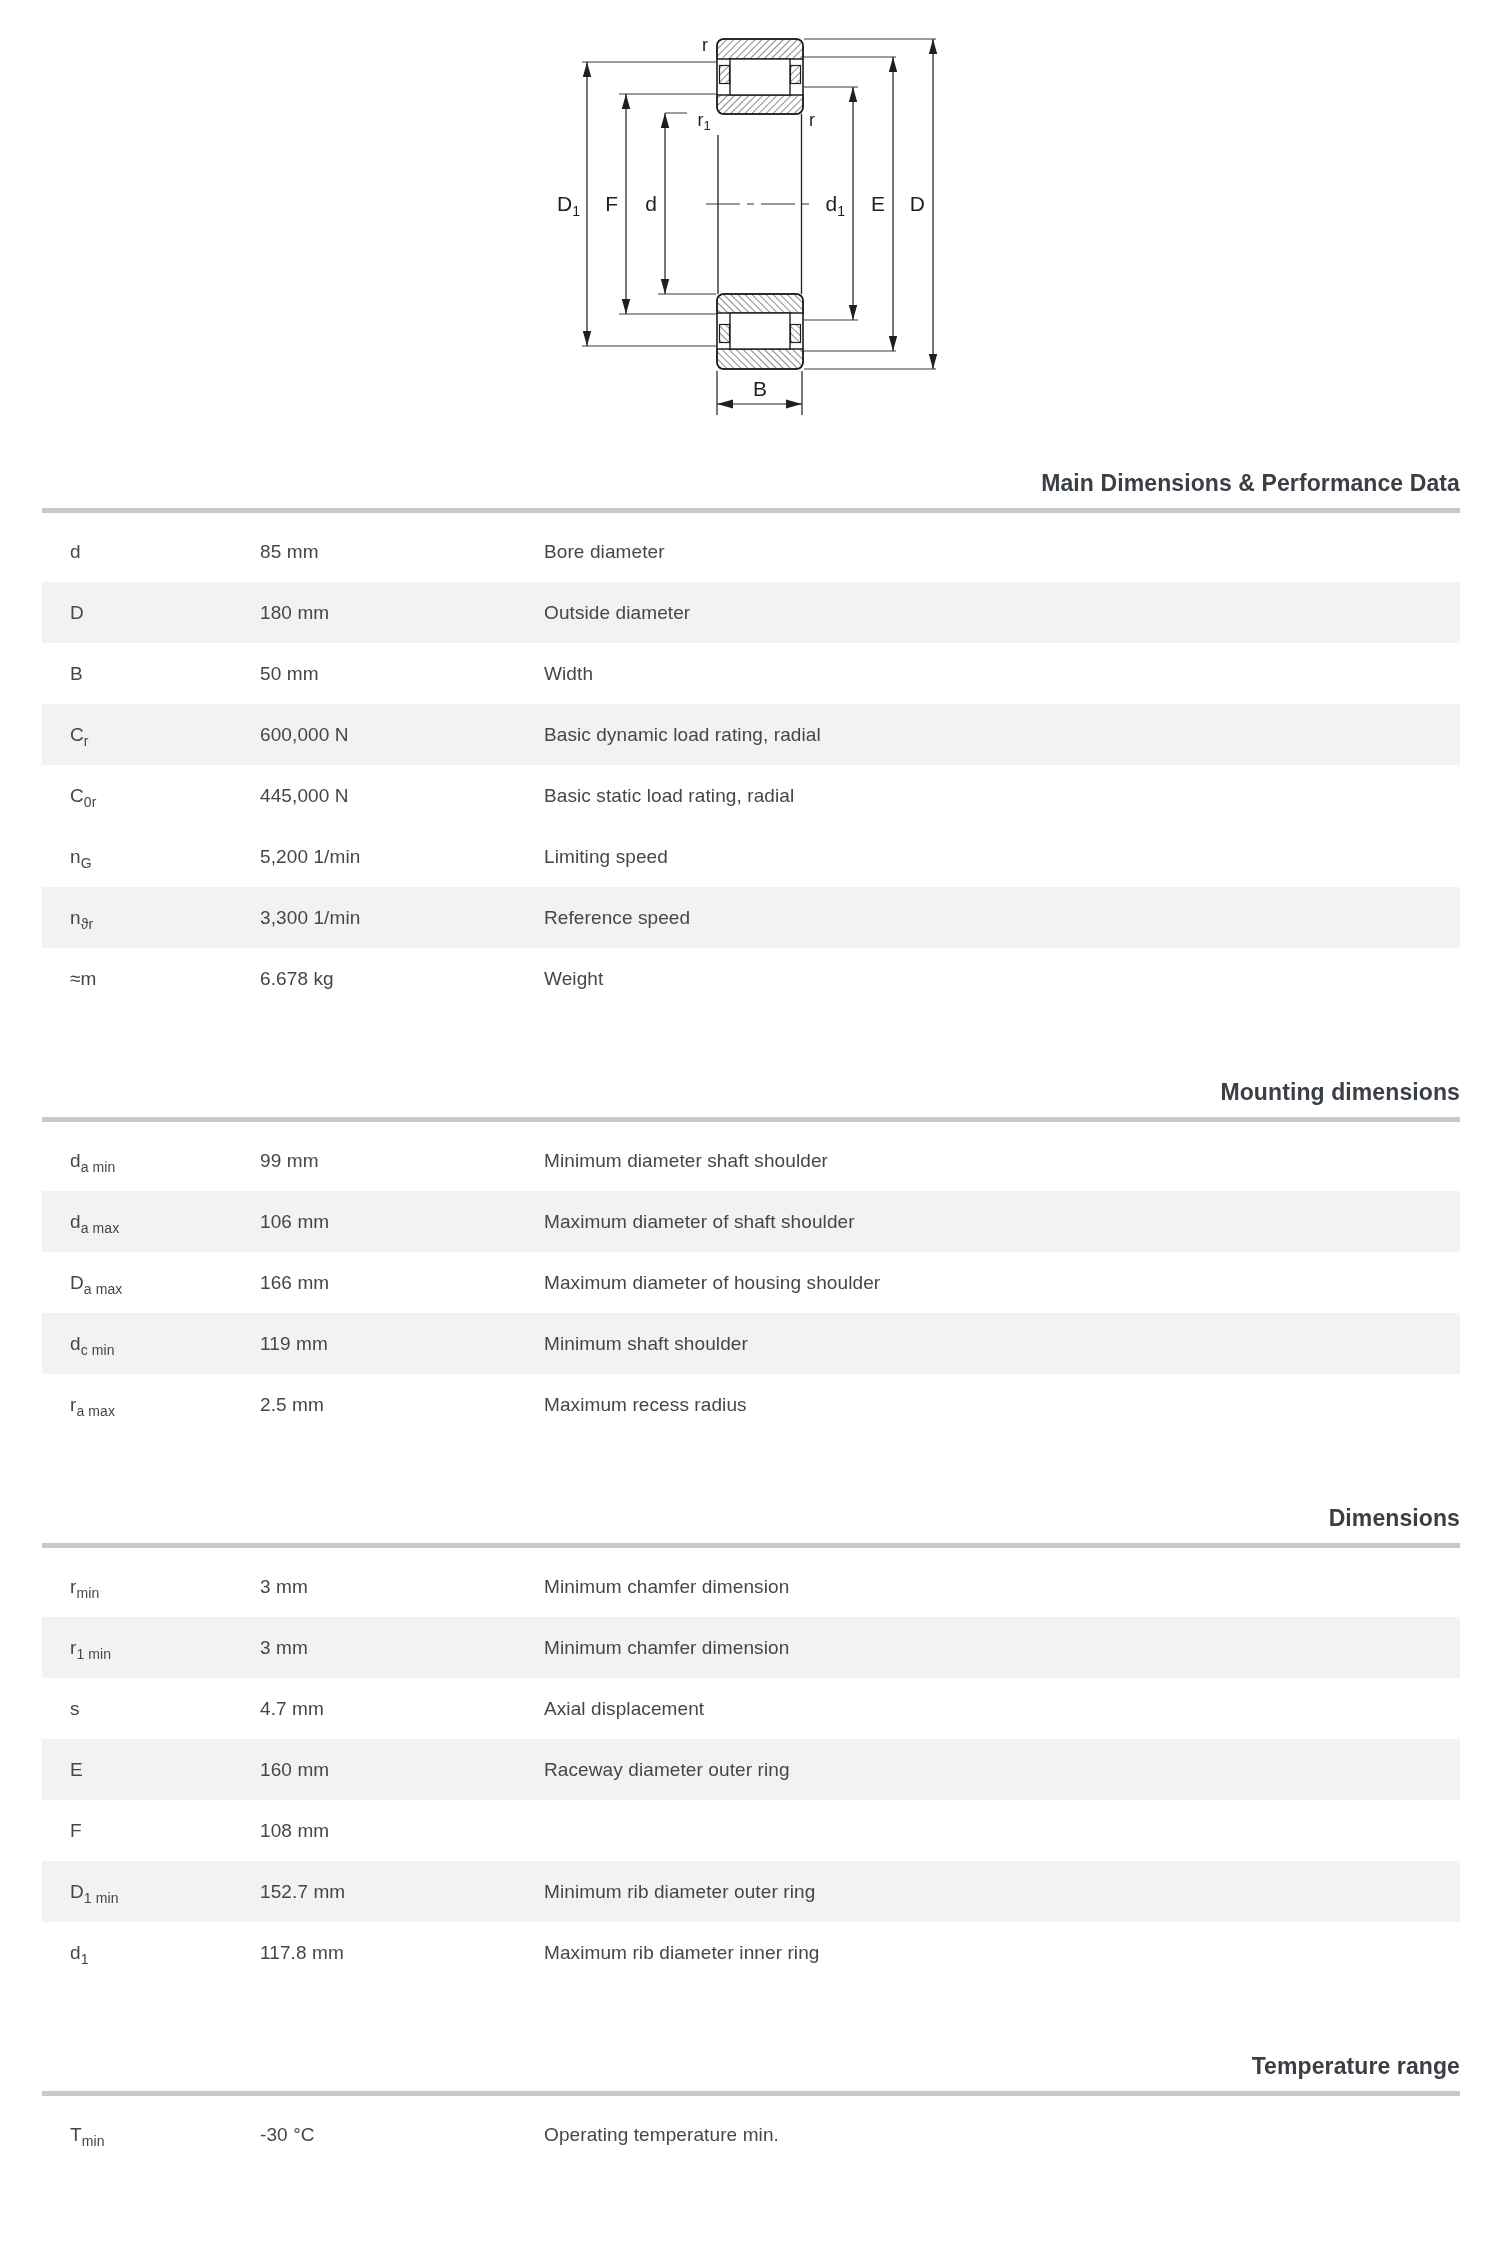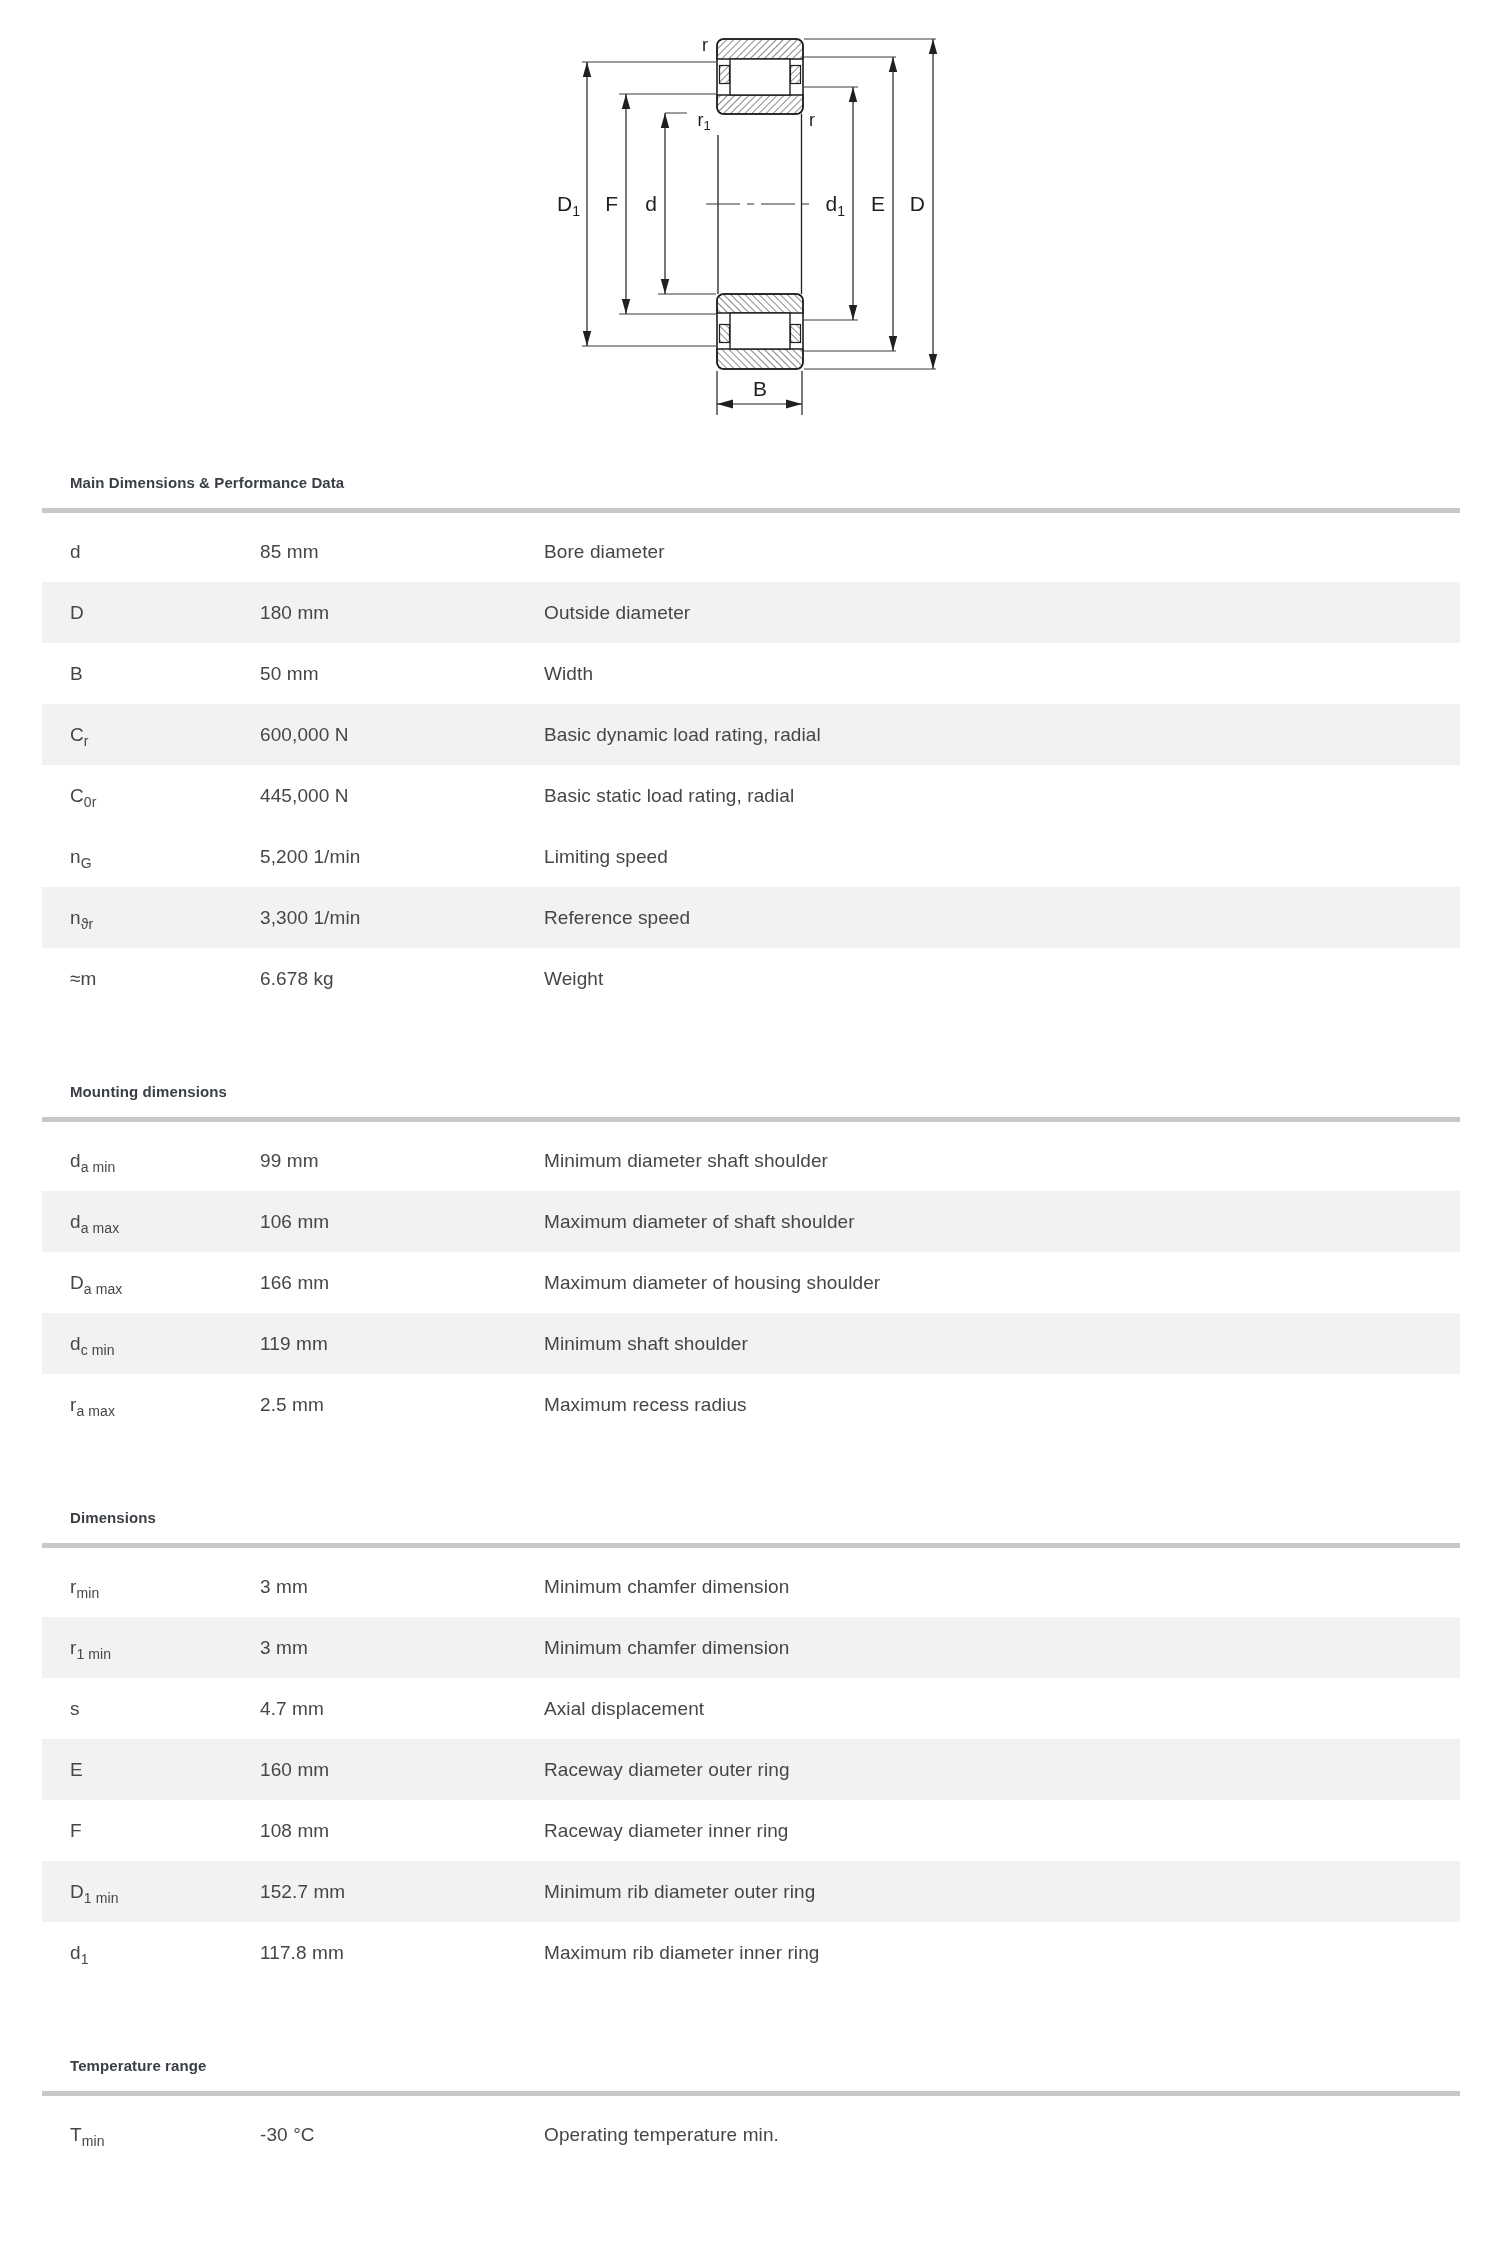--- a/index.html
+++ b/index.html
@@ -6,22 +6,22 @@
   body{
     width:1500px;height:2241px;background:#ffffff;overflow:hidden;
     font-family:"Liberation Sans","DejaVu Sans",sans-serif;color:#464646;
   }
   .diagram{height:430px;}
   .diagram svg{display:block;margin:10px 0 0 550px;}
   .tables{margin-left:42px;width:1418px;}
   .spec-section{margin-top:70px;}
   .spec-section:first-of-type{margin-top:30px;}
   .section-title{
-    margin:0;padding-left:28px;font-size:15px;line-height:26px;font-weight:bold;
-    color:#3a3f45;letter-spacing:0.1px;
+    margin:0;padding-left:28px;font-size:23px;line-height:26px;font-weight:bold;
+    color:#3a3f45;letter-spacing:0.1px;text-align:right;
   }
   .section-divider{margin-top:12px;height:5px;background:#c8c8c8;}
   .rows{margin-top:8px;}
   .row{
     display:grid;grid-template-columns:190px 284px auto;align-items:center;
     height:61px;padding-left:28px;font-size:19px;letter-spacing:0.1px;
   }
   .row.alt{background:#f2f2f2;}
   .cell{white-space:nowrap;}
   .sym .base{font-size:19px;}
@@ -233,21 +233,20 @@
 
       <div class="row alt">
         <div class="cell sym"><span class="base">E</span><sub></sub></div>
         <div class="cell val">160 mm</div>
         <div class="cell desc">Raceway diameter outer ring</div>
       </div>
 
       <div class="row">
         <div class="cell sym"><span class="base">F</span><sub></sub></div>
         <div class="cell val">108 mm</div>
-        <div class="cell desc">Raceway diameter inner ring</div>
       </div>
 
       <div class="row alt">
         <div class="cell sym"><span class="base">D</span><sub>1 min</sub></div>
         <div class="cell val">152.7 mm</div>
         <div class="cell desc">Minimum rib diameter outer ring</div>
       </div>
 
       <div class="row">
         <div class="cell sym"><span class="base">d</span><sub>1</sub></div>

